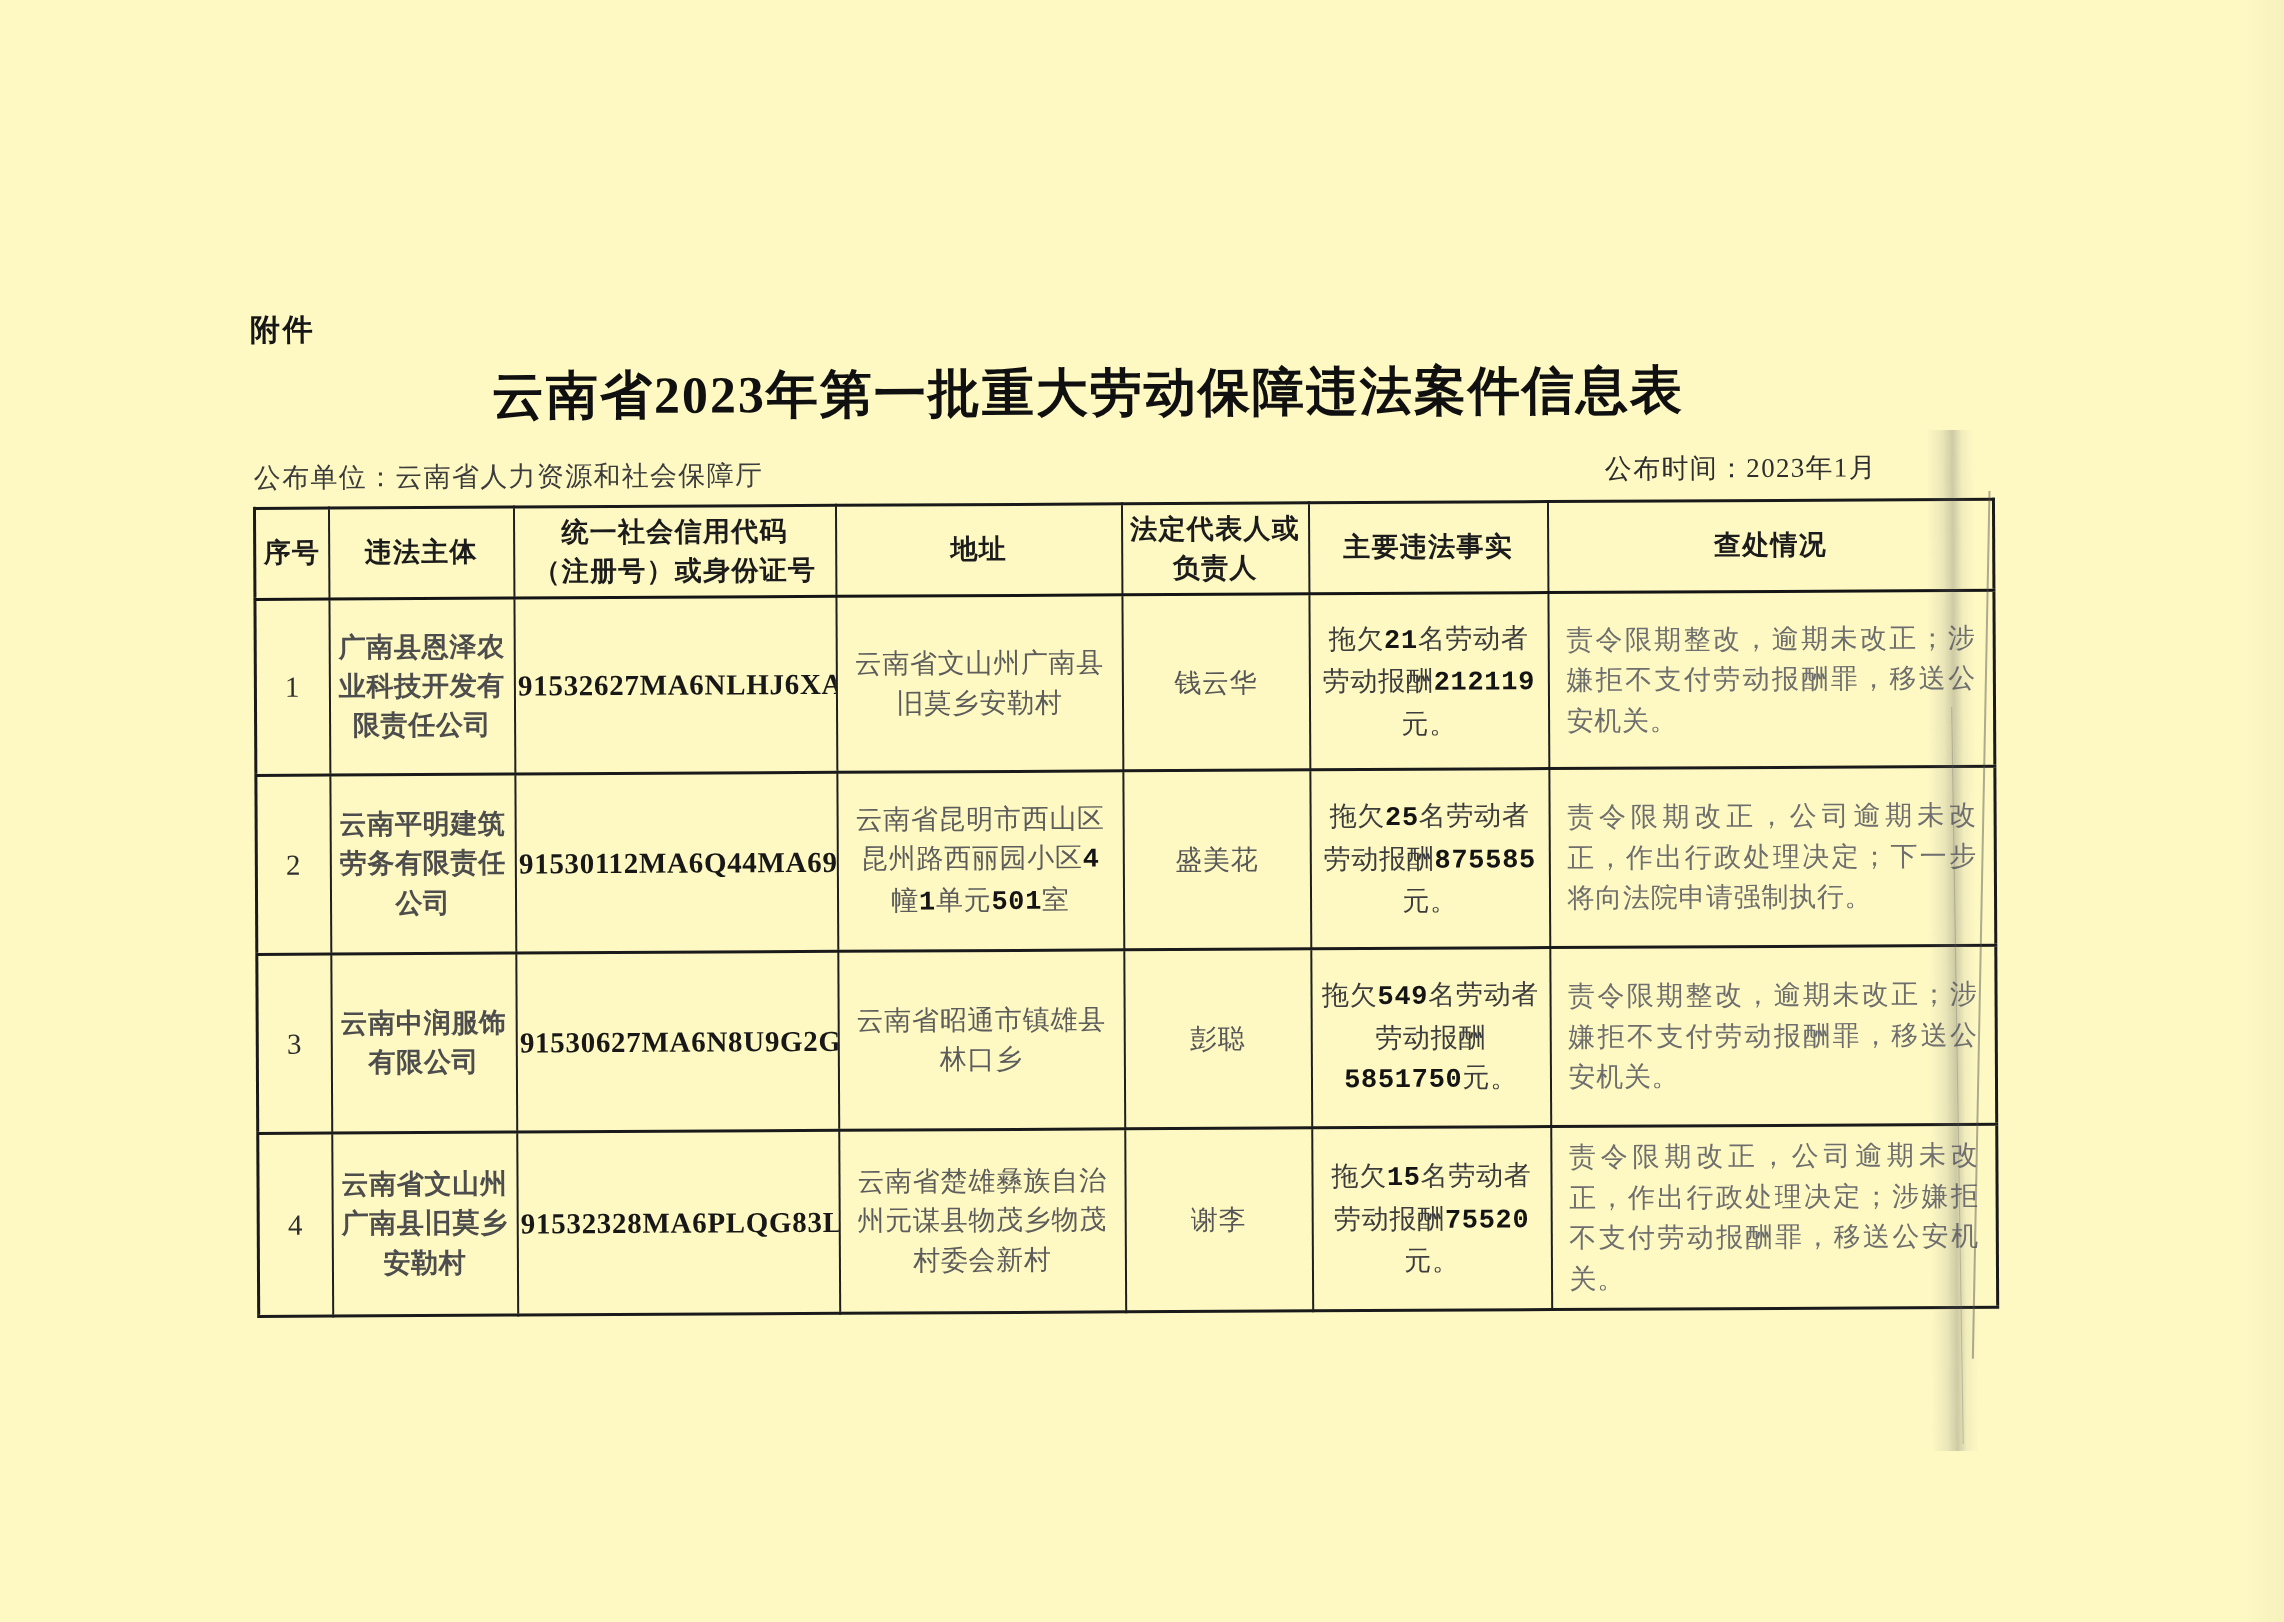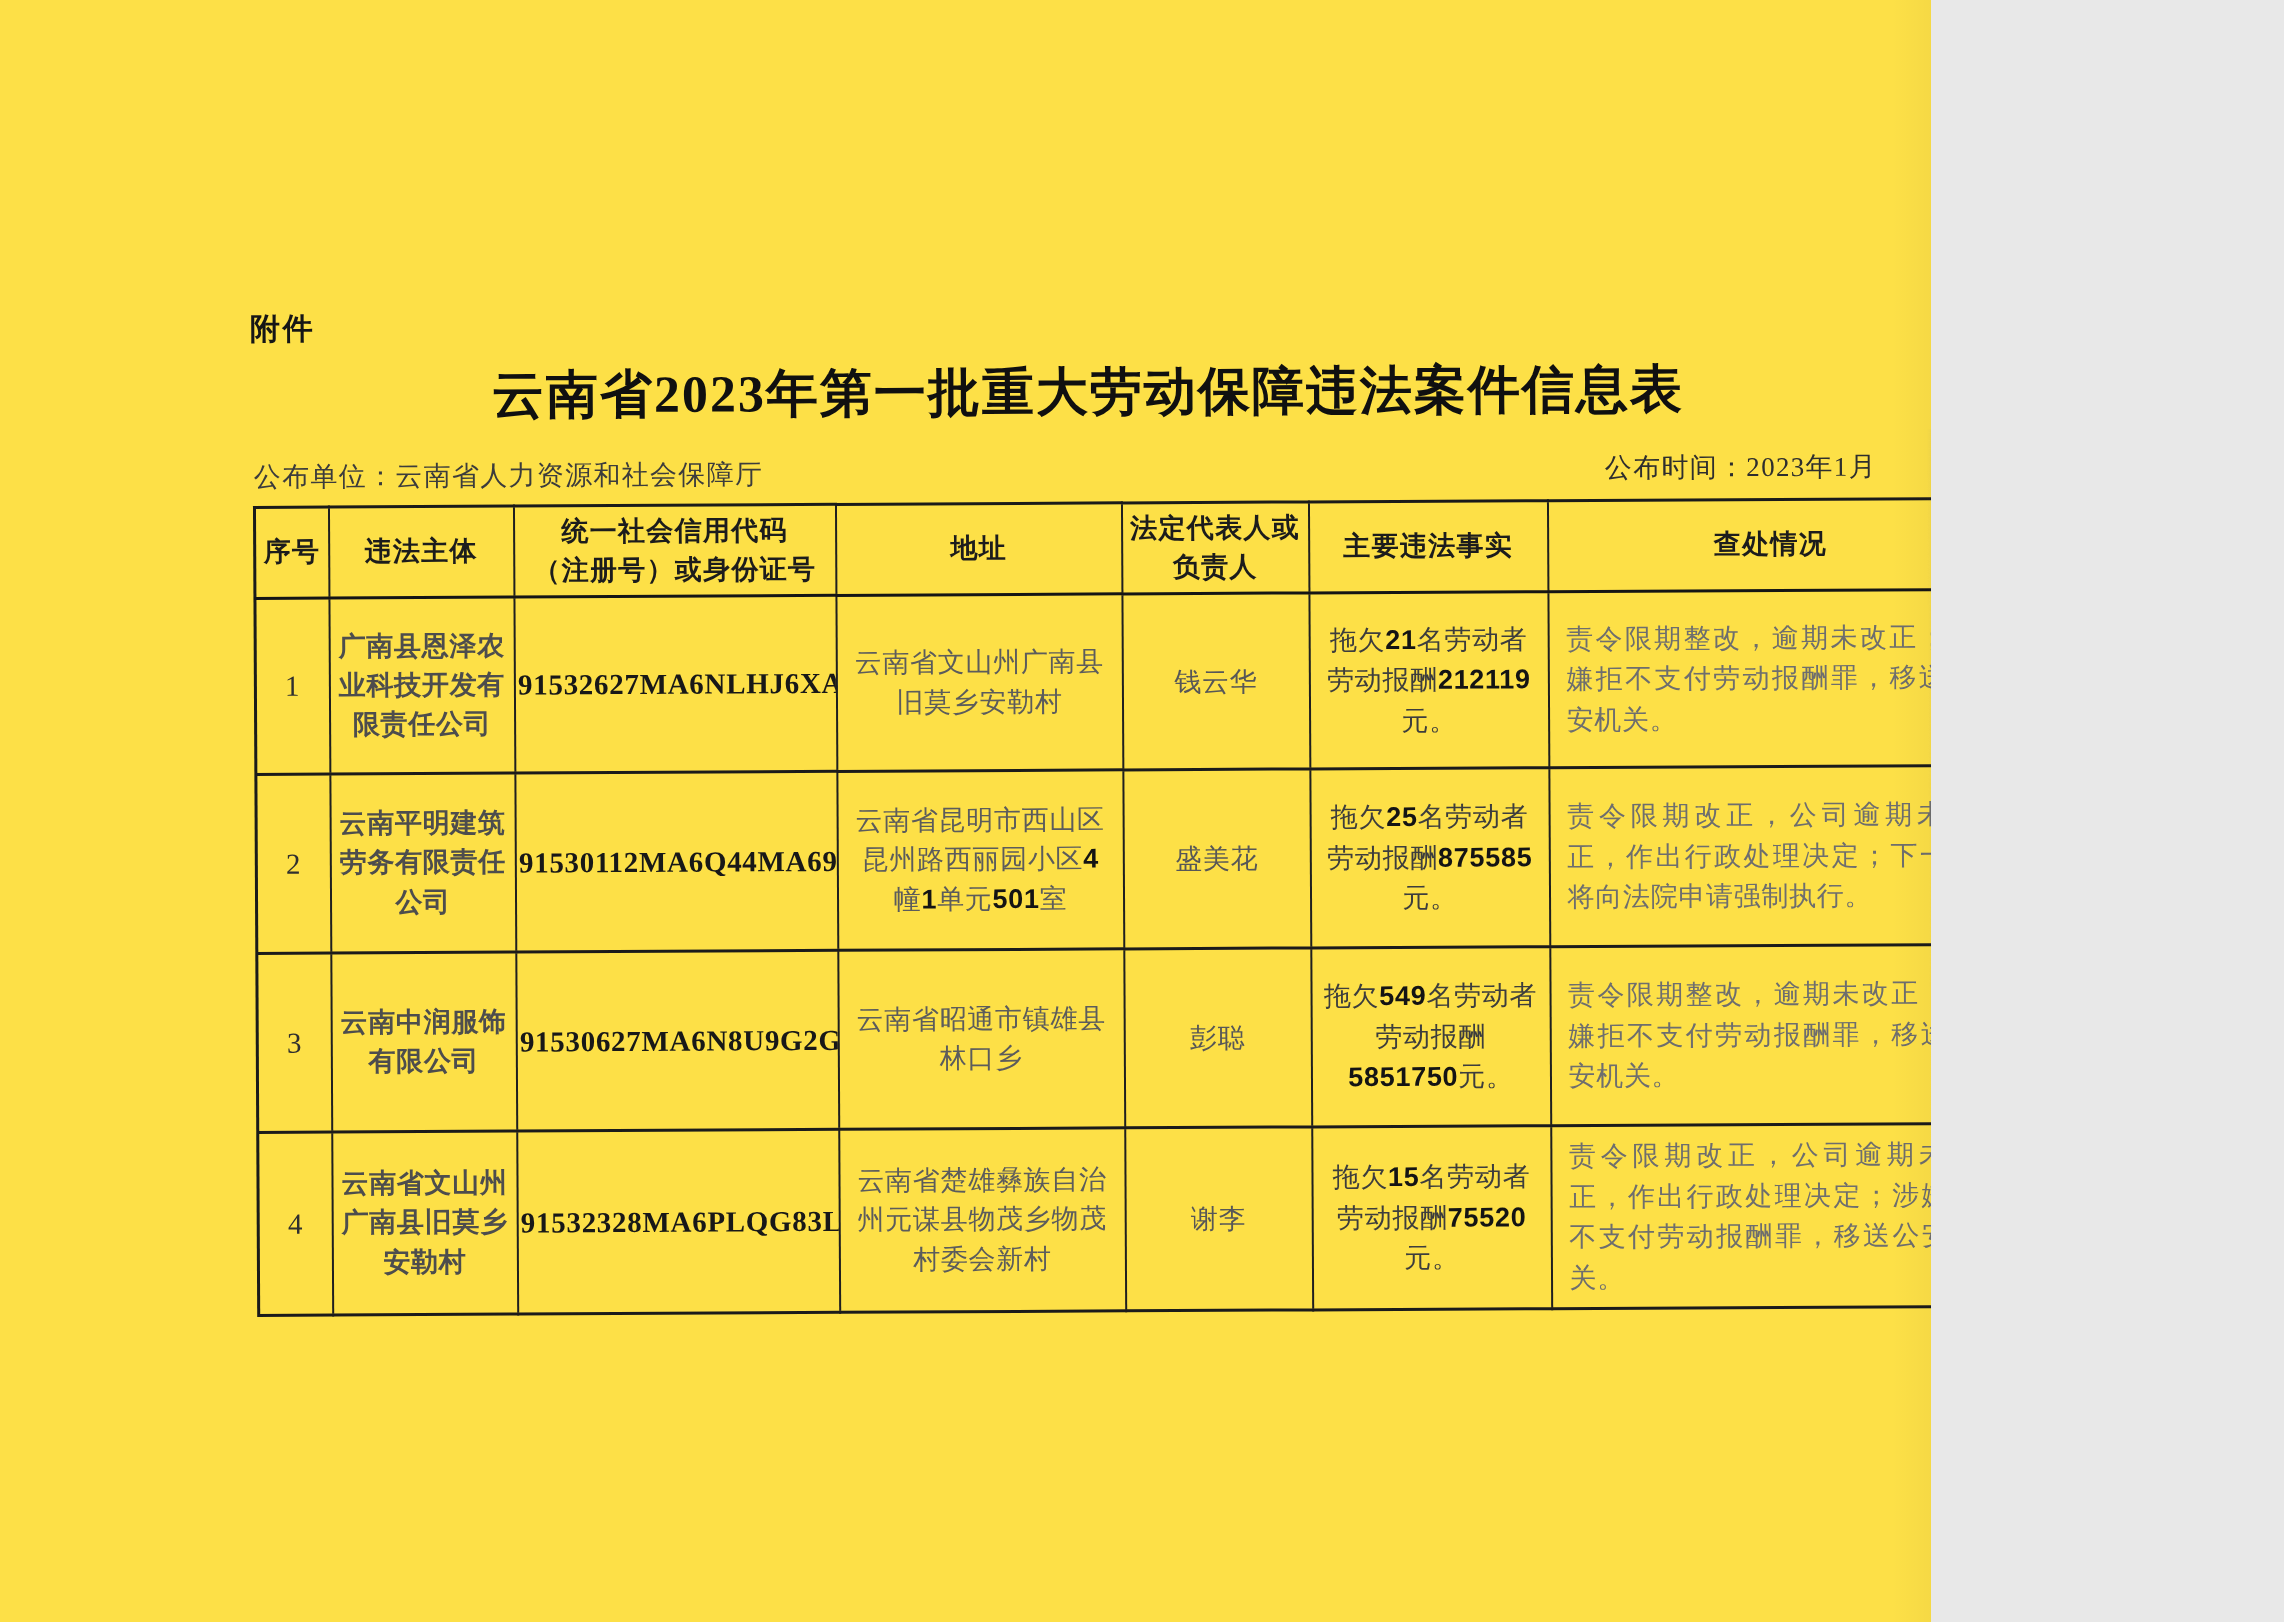--- a/index.html
+++ b/index.html
@@ -1,17 +1,17 @@
 <!DOCTYPE html>
 <html style="font-size:10.4px"><head>
 <meta charset="utf-8">
 <style>
   html,body{margin:0;padding:0;background:#e8e8e8;}
   .page{
-    position:relative;width:1931px;height:1623px;background:#fde047;
+    position:relative;width:2284px;height:1623px;background:#fef9c3;
     overflow:hidden;font-family:"Liberation Serif","DejaVu Serif",serif;color:#222;
   }
   .doc-skew{position:absolute;inset:0;transform:rotate(-0.3deg);transform-origin:52% 55%;}
   .attachment{
     position:absolute;left:253px;top:305px;font-size:30px;font-weight:700;color:#161616;
     font-family:"Liberation Sans","DejaVu Sans",sans-serif;letter-spacing:2.6px;
   }
   .title{
     position:absolute;left:255px;top:358px;width:1671px;margin:0;text-align:center;
     font-size:52px;font-weight:700;color:#101010;letter-spacing:2px;
@@ -46,21 +46,21 @@
   td.c-seq{font-size:29px;color:#2f2f2f;}
   td.c-entity{color:#4d4d4d;line-height:1.45;padding:0 7.8px;font-weight:bold;}
   td.c-code{font-size:29px;font-weight:700;color:#181818;letter-spacing:0.7px;padding:0 2.6px;}
   td.c-addr{color:#5c5c5c;line-height:1.45;padding:0 10.4px;}
   td.c-rep{color:#575757;}
   td.c-viol{color:#3d3d3d;line-height:1.5;padding:0 9px;}
   td.c-hand{
     color:#6e6e6e;line-height:1.5;text-align:justify;padding:9px 17px;
     text-justify:inter-ideograph;
   }
-  .num{font-weight:700;color:#141414;font-family:Liberation Sans, sans-serif;}
+  .num{font-weight:700;color:#141414;font-family:Liberation Mono, monospace;}
   
   .scan-streak{
     position:absolute;left:1929px;top:434px;width:47px;height:1021px;pointer-events:none;
     background:linear-gradient(to right,rgba(130,130,130,0) 0%,rgba(125,125,125,0.16) 35%,rgba(95,95,95,0.30) 55%,rgba(130,130,130,0.10) 75%,rgba(130,130,130,0) 100%);
     filter:blur(0.7px);
   }
   .scan-line-a{
     position:absolute;left:1980px;top:495px;width:2px;height:868px;pointer-events:none;
     background:rgba(75,75,75,0.45);transform:rotate(1.4deg);
   }

